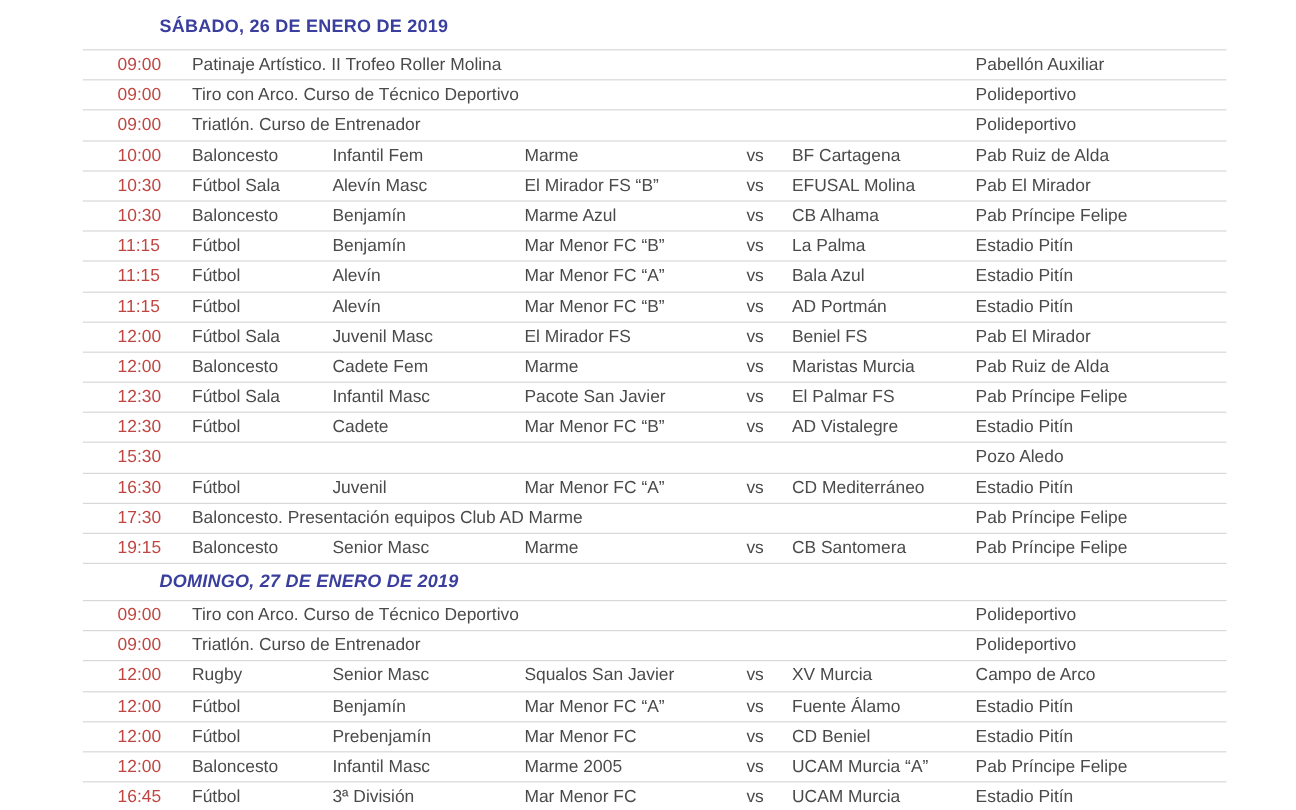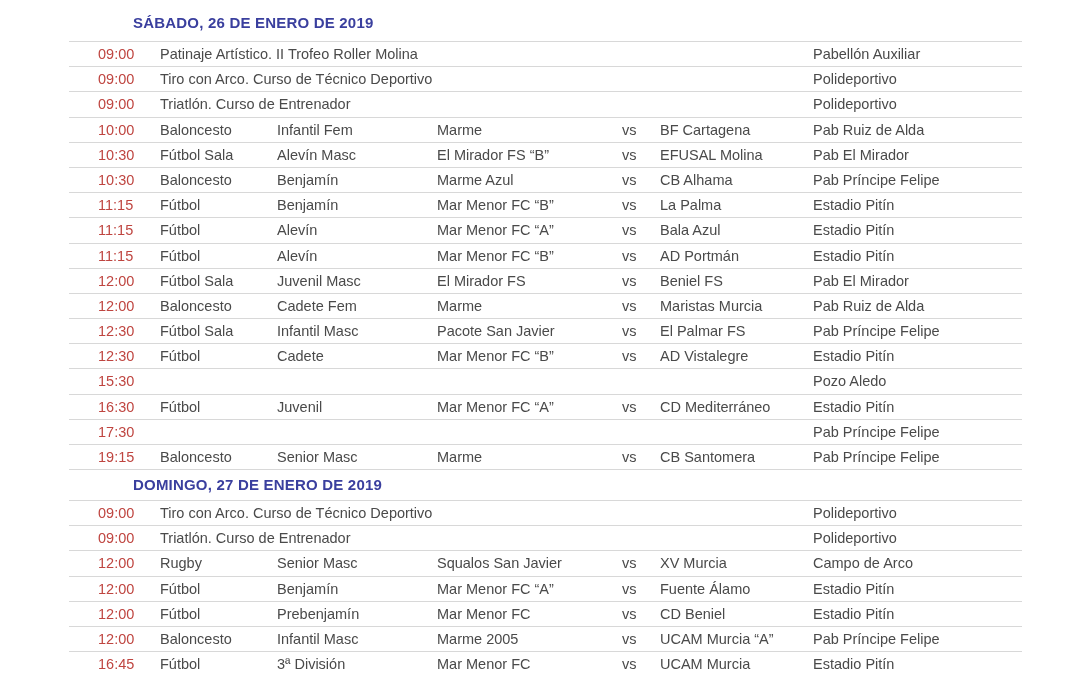--- a/index.html
+++ b/index.html
@@ -153,34 +153,35 @@
         <span class="cell c-time">16:30</span>
         <span class="cell c-sport">Fútbol</span>
         <span class="cell c-category">Juvenil</span>
         <span class="cell c-team">Mar Menor FC “A”</span>
         <span class="cell c-vs">vs</span>
         <span class="cell c-opponent">CD Mediterráneo</span>
         <span class="cell c-venue">Estadio Pitín</span>
       </div>
       <div class="row">
         <span class="cell c-time">17:30</span>
+        <span class="cell c-desc">Baloncesto. Presentación equipos Club AD Marme</span>
         <span class="cell c-venue">Pab Príncipe Felipe</span>
       </div>
       <div class="row">
         <span class="cell c-time">19:15</span>
         <span class="cell c-sport">Baloncesto</span>
         <span class="cell c-category">Senior Masc</span>
         <span class="cell c-team">Marme</span>
         <span class="cell c-vs">vs</span>
         <span class="cell c-opponent">CB Santomera</span>
         <span class="cell c-venue">Pab Príncipe Felipe</span>
       </div>
     </div>
 
-  <div class="section-header" style="top:476px;">DOMINGO, 27 DE ENERO DE 2019</div>
+  <div class="section-header" style="top:476px;font-style:italic;">DOMINGO, 27 DE ENERO DE 2019</div>
 
   <div class="rows" style="top:500px;">
       <div class="row">
         <span class="cell c-time">09:00</span>
         <span class="cell c-desc">Tiro con Arco. Curso de Técnico Deportivo</span>
         <span class="cell c-venue">Polideportivo</span>
       </div>
       <div class="row">
         <span class="cell c-time">09:00</span>
         <span class="cell c-desc">Triatlón. Curso de Entrenador</span>

